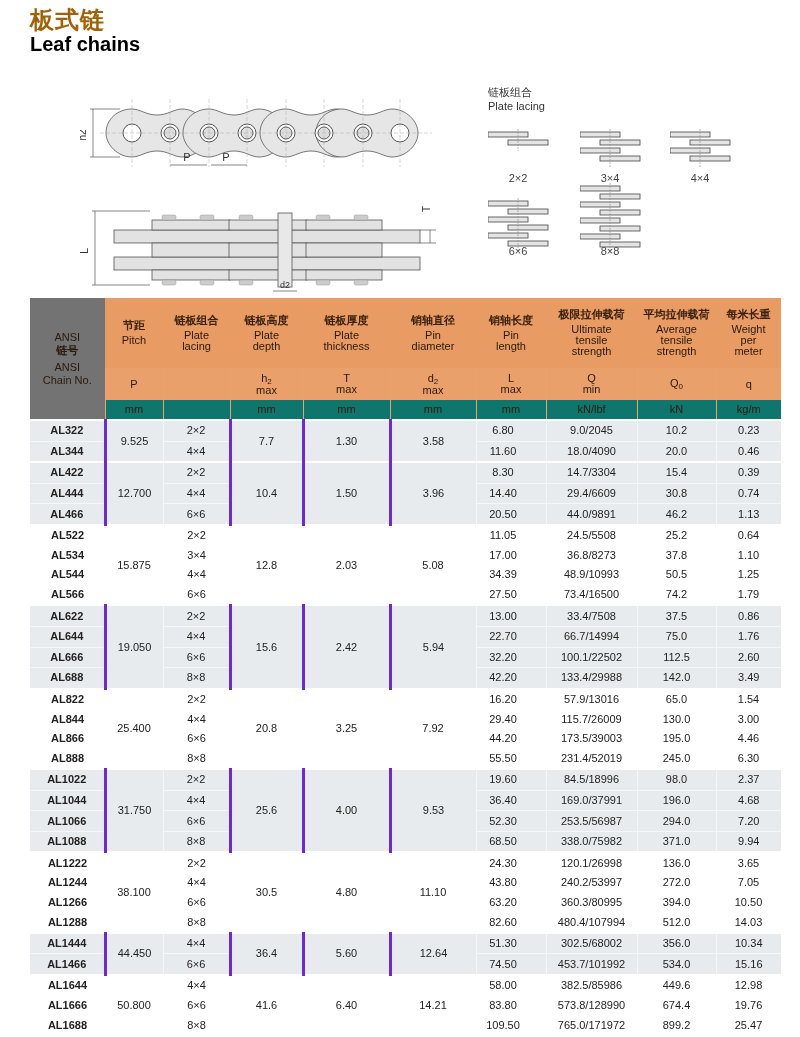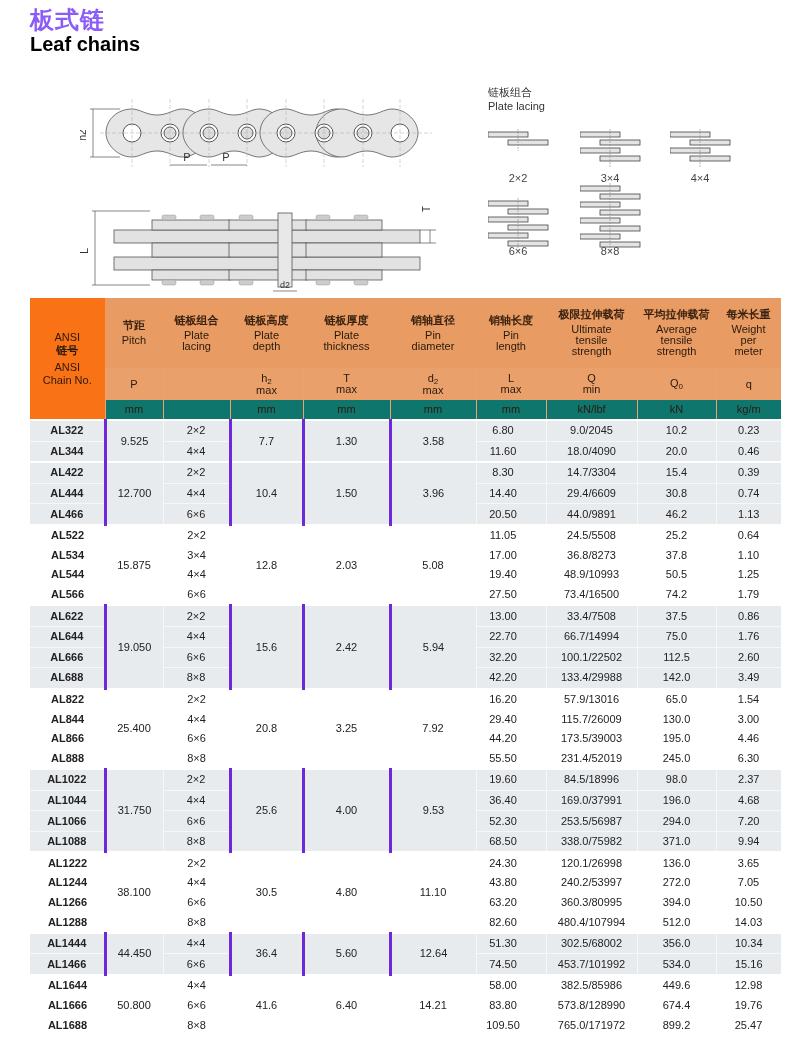--- a/index.html
+++ b/index.html
@@ -1,38 +1,38 @@
 <!DOCTYPE html>
 <html><head>
 <meta charset="utf-8">
 <style>
   html, body { margin: 0; padding: 0; background: #ffffff; }
   body { width: 800px; height: 1037px; position: relative; overflow: hidden;
          font-family: "Liberation Sans", "DejaVu Sans", sans-serif; color: #222; }
   .title-cn { position: absolute; left: 30px; top: 4px; font-size: 24px; font-weight: bold;
-              font-family: "DejaVu Sans", sans-serif; color: #8b5cf6; letter-spacing: 1px; }
+              font-family: "DejaVu Sans", sans-serif; color: #a16207; letter-spacing: 1px; }
   .title-en { position: absolute; left: 30px; top: 33px; font-size: 20px; font-weight: bold; color: #000000; }
 
   .diagram-top { position: absolute; left: 80px; top: 95px; }
   .diagram-bottom { position: absolute; left: 80px; top: 195px; }
   .lacing-title { position: absolute; left: 488px; top: 85px; font-size: 11px; line-height: 14px; color: #333; }
   .lacing-item { position: absolute; }
   .lacing-label { position: absolute; font-size: 11px; color: #444; width: 60px; text-align: center; }
 
   table.spec { position: absolute; left: 30px; top: 298px; width: 751px; border-collapse: collapse;
                table-layout: fixed; font-size: 11px; }
   table.spec th { background: #e89b62; color: #2a1a0c; font-weight: normal; text-align: center;
                   padding: 0; vertical-align: middle; line-height: 11px; }
   table.spec th.row1 { height: 70px; }
   table.spec th .cn { display: block; font-weight: bold; font-size: 11px; font-family: "DejaVu Sans", sans-serif;
                       margin-bottom: 4px; color: #3a2210; }
   table.spec th.row2 { height: 32px; background: #eaa06a; }
   table.spec th.row3 { height: 19px; background: #0f766e; }
   table.spec tr.hdr2 th, table.spec tr.hdr3 th { border-left: 1px solid #eba26e; }
-  table.spec th.ansi-head { background: #f97316; line-height: 13px; margin-top: 31px; }
+  table.spec th.ansi-head { background: #737373; line-height: 13px; margin-top: 31px; }
   table.spec td { height: 19.6px; padding: 0; text-align: center; font-size: 11px; color: #222;
                   line-height: 13px; }
   tr.g-gray td { background: #e8ebee; }
   tr.g-white td { background: #ffffff; }
   tr.g-gray td.cell { border-bottom: 1px solid #f6f7f8; }
   tr.g-gray td.merged { border-left: 3px solid #6d28d9; }
   tr.g-gray td.vsep { border-left: 1px solid #f6f7f8; }
   td.pinlen { text-align: center; padding-right: 16px !important; }
   td.model { font-weight: bold; color: #1a1a1a; }
   tr.group-start td { border-top: 2px solid #ffffff; }
@@ -357,21 +357,21 @@
         <td class="model cell">AL534</td>
         <td class="cell vsep">3×4</td>
         <td class="cell vsep pinlen">17.00</td>
         <td class="cell vsep">36.8/8273</td>
         <td class="cell vsep">37.8</td>
         <td class="cell vsep">1.10</td>
       </tr>
       <tr class="g-white">
         <td class="model cell">AL544</td>
         <td class="cell vsep">4×4</td>
-        <td class="cell vsep pinlen">19.40</td>
+        <td class="cell vsep pinlen">34.39</td>
         <td class="cell vsep">48.9/10993</td>
         <td class="cell vsep">50.5</td>
         <td class="cell vsep">1.25</td>
       </tr>
       <tr class="g-white">
         <td class="model cell">AL566</td>
         <td class="cell vsep">6×6</td>
         <td class="cell vsep pinlen">27.50</td>
         <td class="cell vsep">73.4/16500</td>
         <td class="cell vsep">74.2</td>

